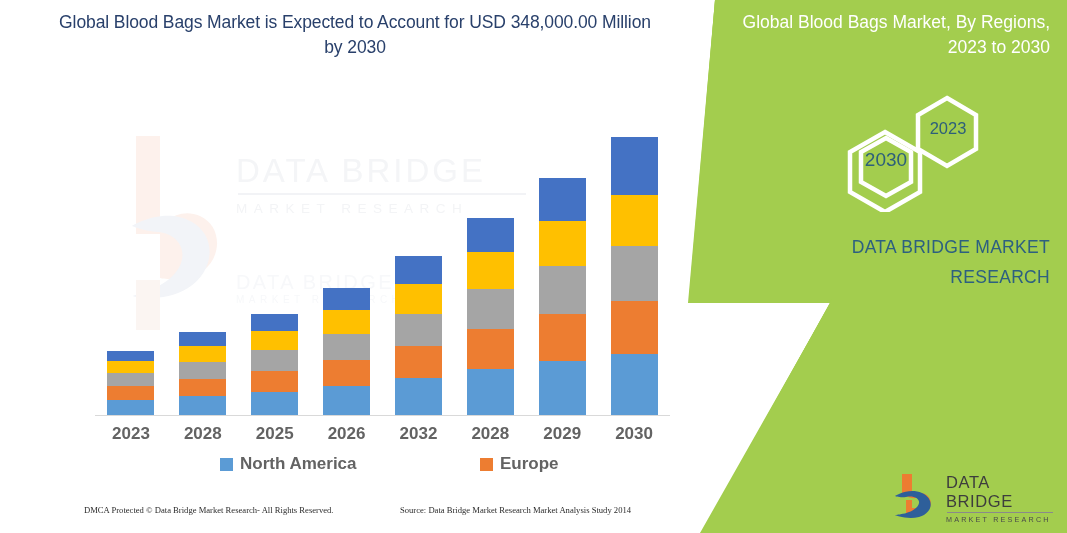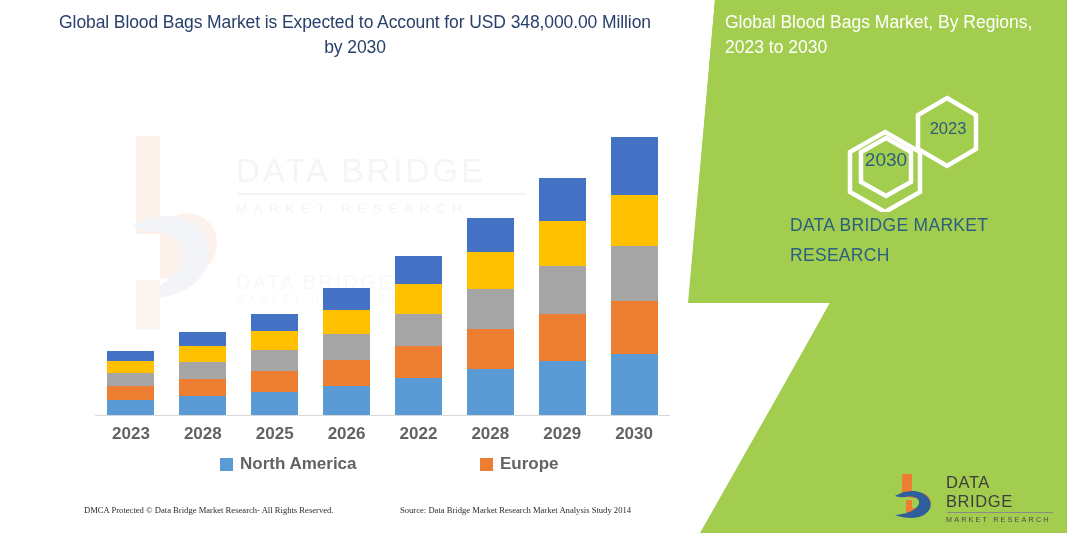--- a/index.html
+++ b/index.html
@@ -57,34 +57,34 @@
   }
   #footer-left{left:84px;}
   #footer-right{left:400px;}
 
   
   #right-panel{position:absolute;left:680px;top:0;width:387px;height:533px;}
   #green-shape{position:absolute;left:0;top:0;width:387px;height:533px;}
 
   #right-title{
     position:absolute;left:725px;top:10px;width:325px;
-    text-align:left;color:#ffffff;font-size:17.5px;line-height:25px;
+    text-align:right;color:#ffffff;font-size:17.5px;line-height:25px;
     font-family:"Liberation Sans", sans-serif;
   }
 
   #hexes{position:absolute;left:810px;top:92px;width:200px;height:120px;}
   .hex-label{
     position:absolute;color:#2d5f7a;font-family:"Liberation Sans", sans-serif;
     text-align:center;
   }
   #hex-2030-label{left:26px;top:57px;width:100px;font-size:19px;}
   #hex-2023-label{left:97px;top:27px;width:82px;font-size:16.5px;}
 
   #dbmr-name{
-    position:absolute;left:790px;top:210px;width:260px;text-align:left;
+    position:absolute;left:790px;top:232px;width:260px;text-align:right;
     color:#2d6080;font-size:17.5px;line-height:30px;
     font-family:"Liberation Sans", sans-serif;letter-spacing:0.3px;
   }
 
   
   #logo{position:absolute;left:893px;top:472px;width:160px;height:46px;}
   #logo-mark{position:absolute;left:0;top:0;width:48px;height:46px;}
   #logo-text{position:absolute;left:53px;top:1px;width:110px;}
   #logo-title{font-size:16.5px;color:#3d3d3d;letter-spacing:0.6px;font-family:"Liberation Sans", sans-serif;line-height:19px;}
   #logo-rule{height:1px;background:#8a8a8a;width:106px;margin:1px 0 2px 1px;}
@@ -174,21 +174,21 @@
           <div class="seg" style="height: 62px; background: rgb(91, 155, 213);"></div>
         </div>
       </div>
     <div id="axis-line"></div>
 
     <div id="x-labels">
         <div class="x-label" style="left: -0.0625px;">2023</div>
         <div class="x-label" style="left: 71.8125px;">2028</div>
         <div class="x-label" style="left: 143.688px;">2025</div>
         <div class="x-label" style="left: 215.562px;">2026</div>
-        <div class="x-label" style="left: 287.438px;">2022</div>
+        <div class="x-label" style="left: 287.438px;">2032</div>
         <div class="x-label" style="left: 359.312px;">2028</div>
         <div class="x-label" style="left: 431.188px;">2029</div>
         <div class="x-label" style="left: 503.062px;">2030</div>
       </div>
 
     <div id="legend">
         <div class="legend-item" style="left: 125px;">
           <span class="legend-swatch" style="background: rgb(91, 155, 213);"></span>
           <span class="legend-label">North America</span>
         </div>

